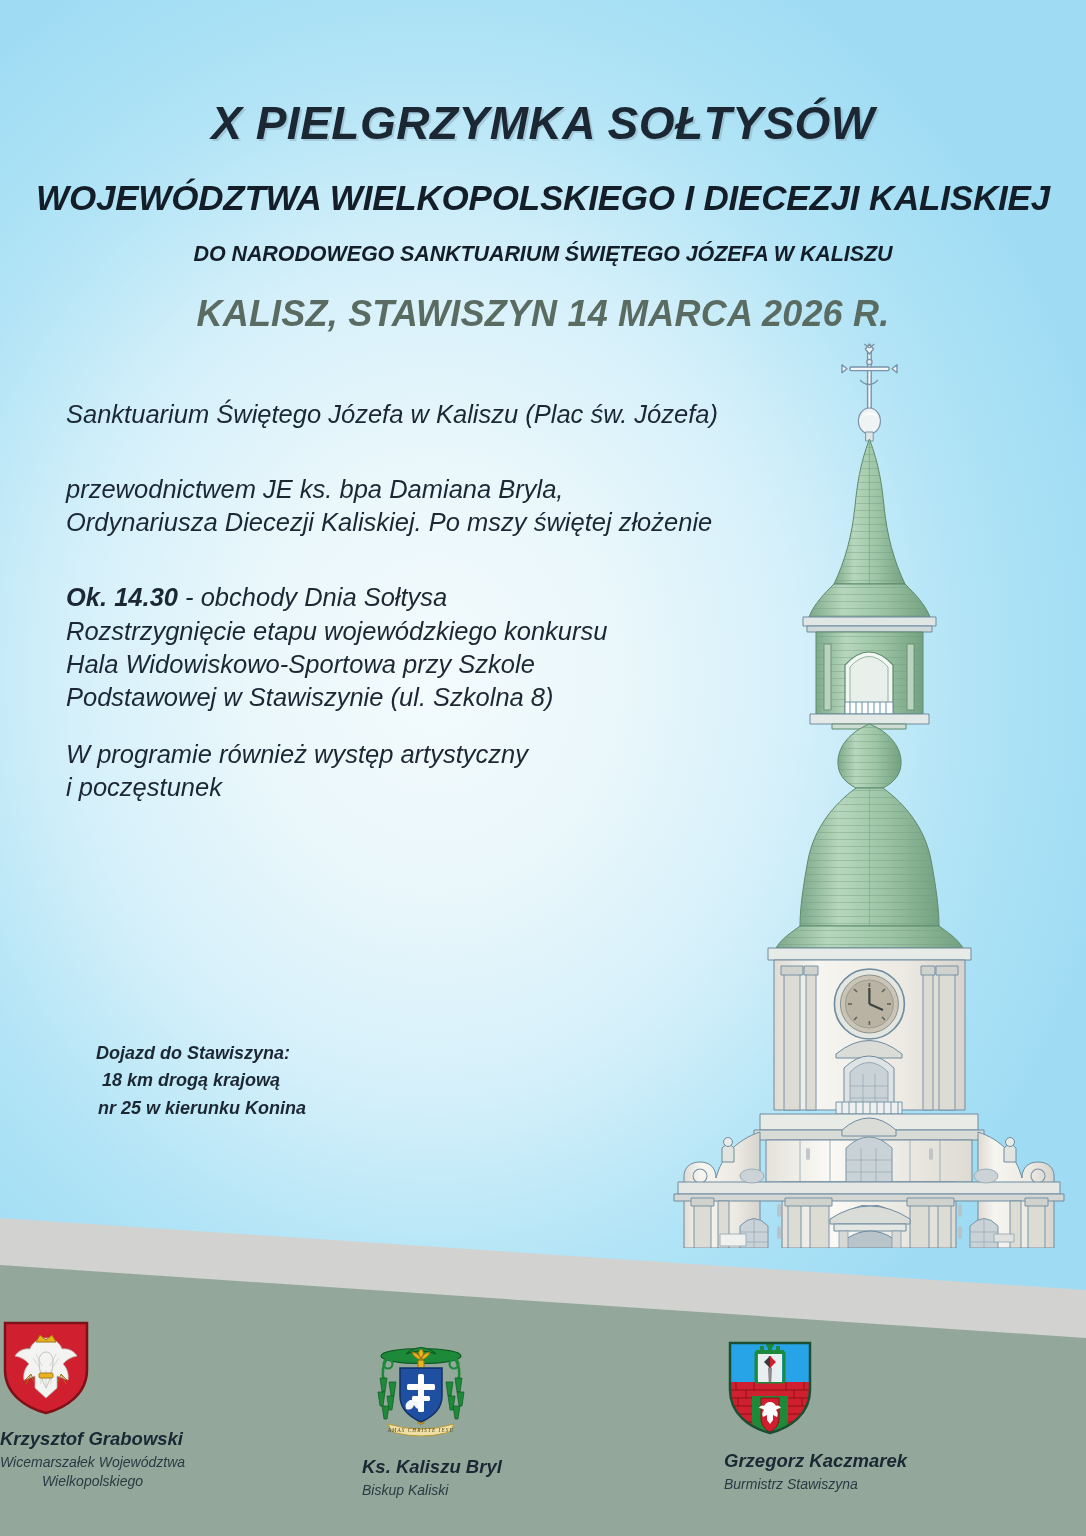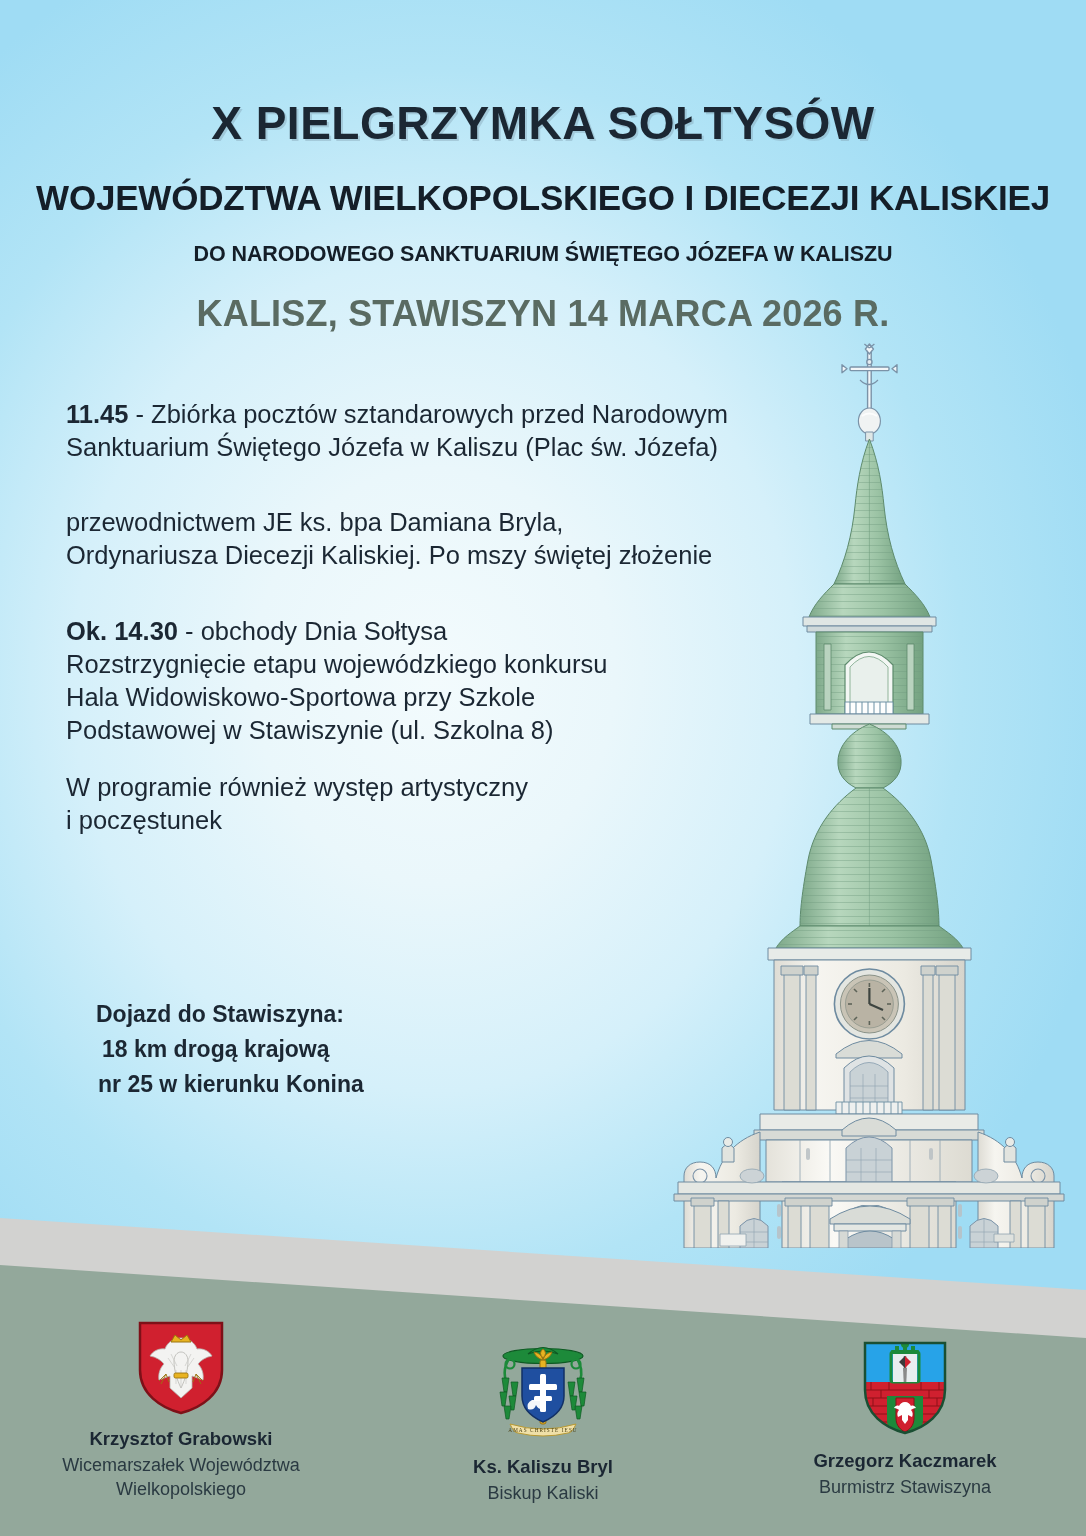--- a/index.html
+++ b/index.html
@@ -9,20 +9,21 @@
     overflow:hidden;
     background:#a8dff2;
   }
   .poster{
     position:relative;
     width:1086px;height:1536px;
     overflow:hidden;
     background:
       radial-gradient(ellipse 64% 52% at 40% 44%, #f3fbfd 0%, #eaf7fb 26%, #d5f0fa 52%, #b2e4f6 76%, #9fdcf4 100%),
       linear-gradient(160deg,#a5e0f5 0%,#bfe9f8 40%,#a8dff2 100%);
+    font-style: italic;
   }
 
   
   .church{
     position:absolute;
     right:-8px; top:336px;
     width:430px; height:912px;
     pointer-events:none;
   }
   .church svg{display:block;width:100%;height:100%;}
@@ -72,23 +73,23 @@
   .prog-block{margin:0 0 42px 0;}
   .prog-block:last-child{margin-bottom:10px;}
   .prog-line{margin:0;white-space:nowrap;}
   .prog-line b{font-weight:bold;}
   .prog-quote{font-weight:bold;}
   .gap{height:24px;}
 
   
   .directions{
     position:absolute;
-    left:96px; top:997px;
+    left:96px; top:1040px;
     z-index:5;
-    font-size:23px;
+    font-size:18px;
     font-weight:bold;
     line-height:1.52;
     color:#1b2733;
   }
   .directions p{margin:0;white-space:nowrap;}
   .directions p:nth-child(2){padding-left:6px;}
   .directions p:nth-child(3){padding-left:2px;}
 
   
   .band-gray{
@@ -99,33 +100,33 @@
 
   
   .logos{
     position:absolute;
     left:0; top:1318px; width:1086px;
     z-index:8;
     display:flex;
   }
   .logo-col{
     flex:1 1 0;
-    display:flex;flex-direction:column;align-items:center;
+    display:flex;flex-direction:column;align-items:flex-start;
     text-align:center;
   }
   .crest{width:92px;height:98px;display:block;}
   .crest-bishop{width:118px;height:104px;}
   .person-name{
     margin:14px 0 0 0;
     font-size:18.5px;font-weight:bold;color:#1b2733;
     white-space:nowrap;
   }
   .person-role{
     margin:3px 0 0 0;
-    font-size:18px;font-weight:normal;color:#2a3a42;
+    font-size:14px;font-weight:normal;color:#2a3a42;
     line-height:1.35;
   }
   .col-1 .person-name{margin-top:12px;}
   .col-2{padding-top:20px;}
   .col-3{padding-top:20px;}
 </style>
 </head>
 <body>
 
 <div class="poster">
@@ -392,21 +393,20 @@
   <div class="headings">
     <h1 class="title-main">X PIELGRZYMKA SOŁTYSÓW</h1>
     <h2 class="title-sub1">WOJEWÓDZTWA WIELKOPOLSKIEGO I DIECEZJI KALISKIEJ</h2>
     <h3 class="title-sub2">DO NARODOWEGO SANKTUARIUM ŚWIĘTEGO JÓZEFA W KALISZU</h3>
     <p class="title-date">KALISZ, STAWISZYN 14 MARCA 2026 R.</p>
   </div>
 
   <div class="programme">
 
     <div class="prog-block">
-      <p class="prog-line"><b>11.45</b><span> - Zbiórka pocztów sztandarowych przed Narodowym</span></p>
       <p class="prog-line">Sanktuarium Świętego Józefa w Kaliszu (Plac św. Józefa)</p>
     </div>
 
     <div class="prog-block">
       <p class="prog-line">przewodnictwem JE ks. bpa Damiana Bryla,</p>
       <p class="prog-line">Ordynariusza Diecezji Kaliskiej. Po mszy świętej złożenie</p>
     </div>
 
     <div class="prog-block">
       <p class="prog-line"><b>Ok. 14.30</b><span> - obchody Dnia Sołtysa</span></p>

